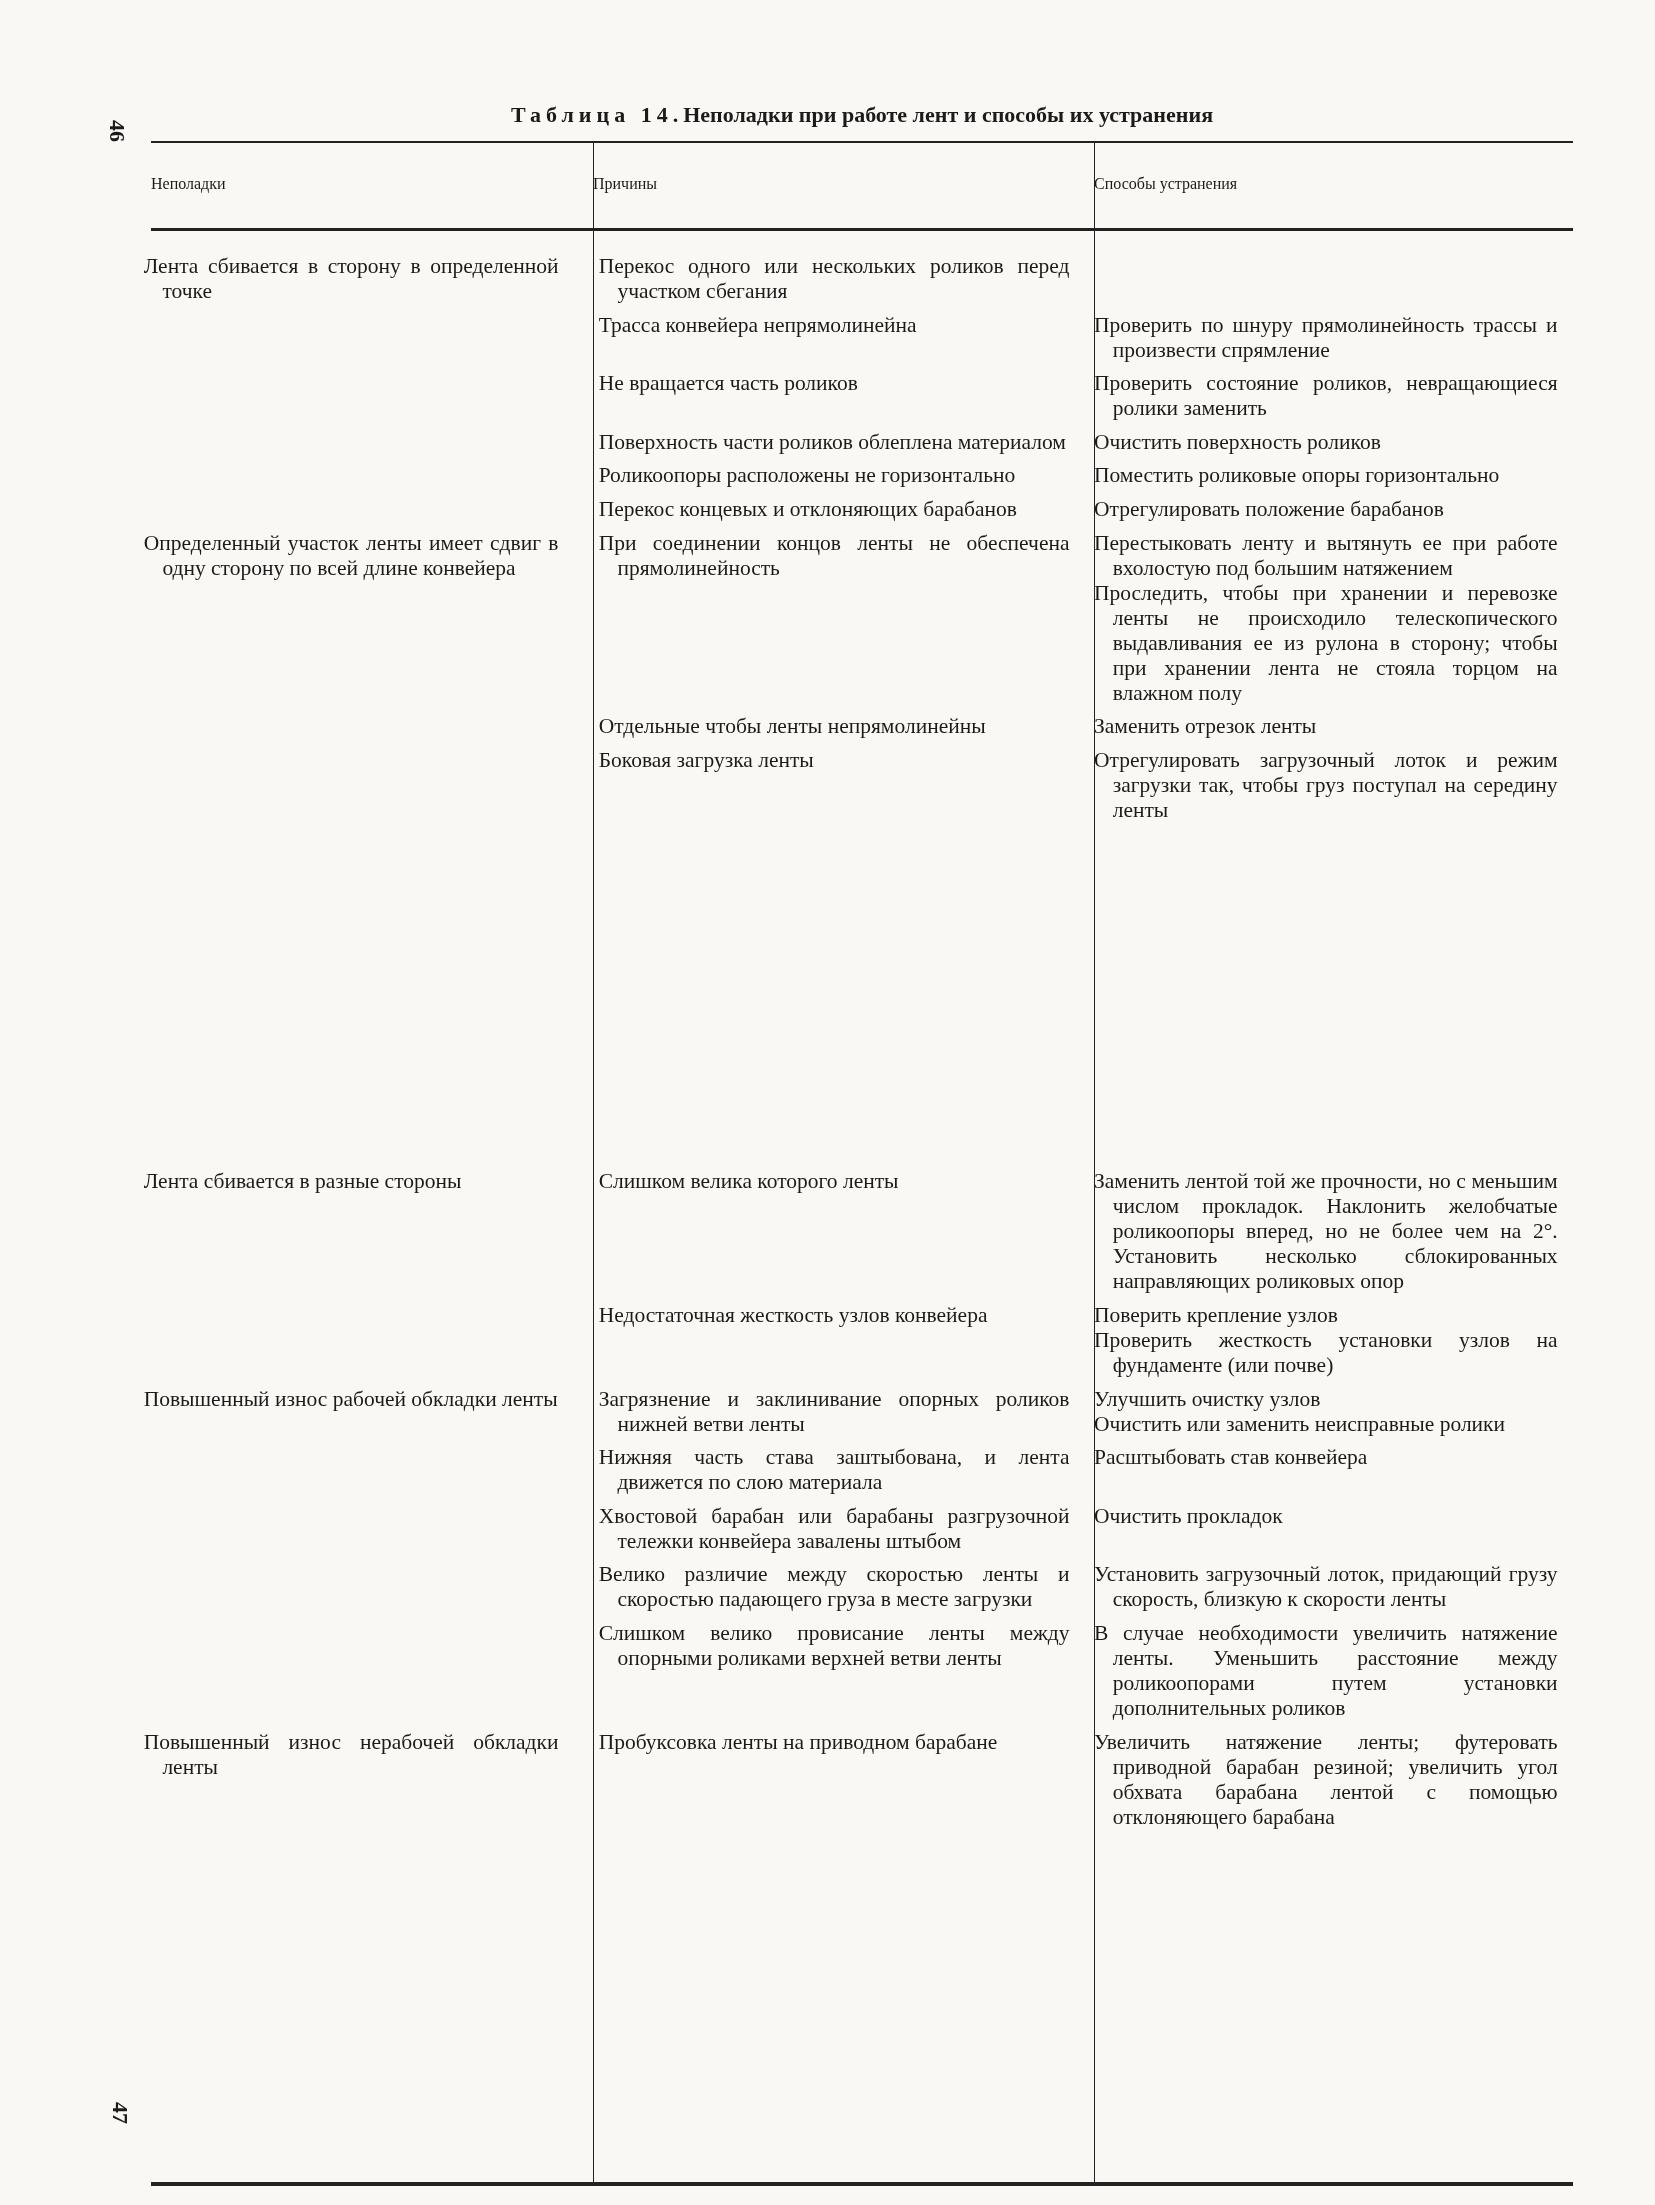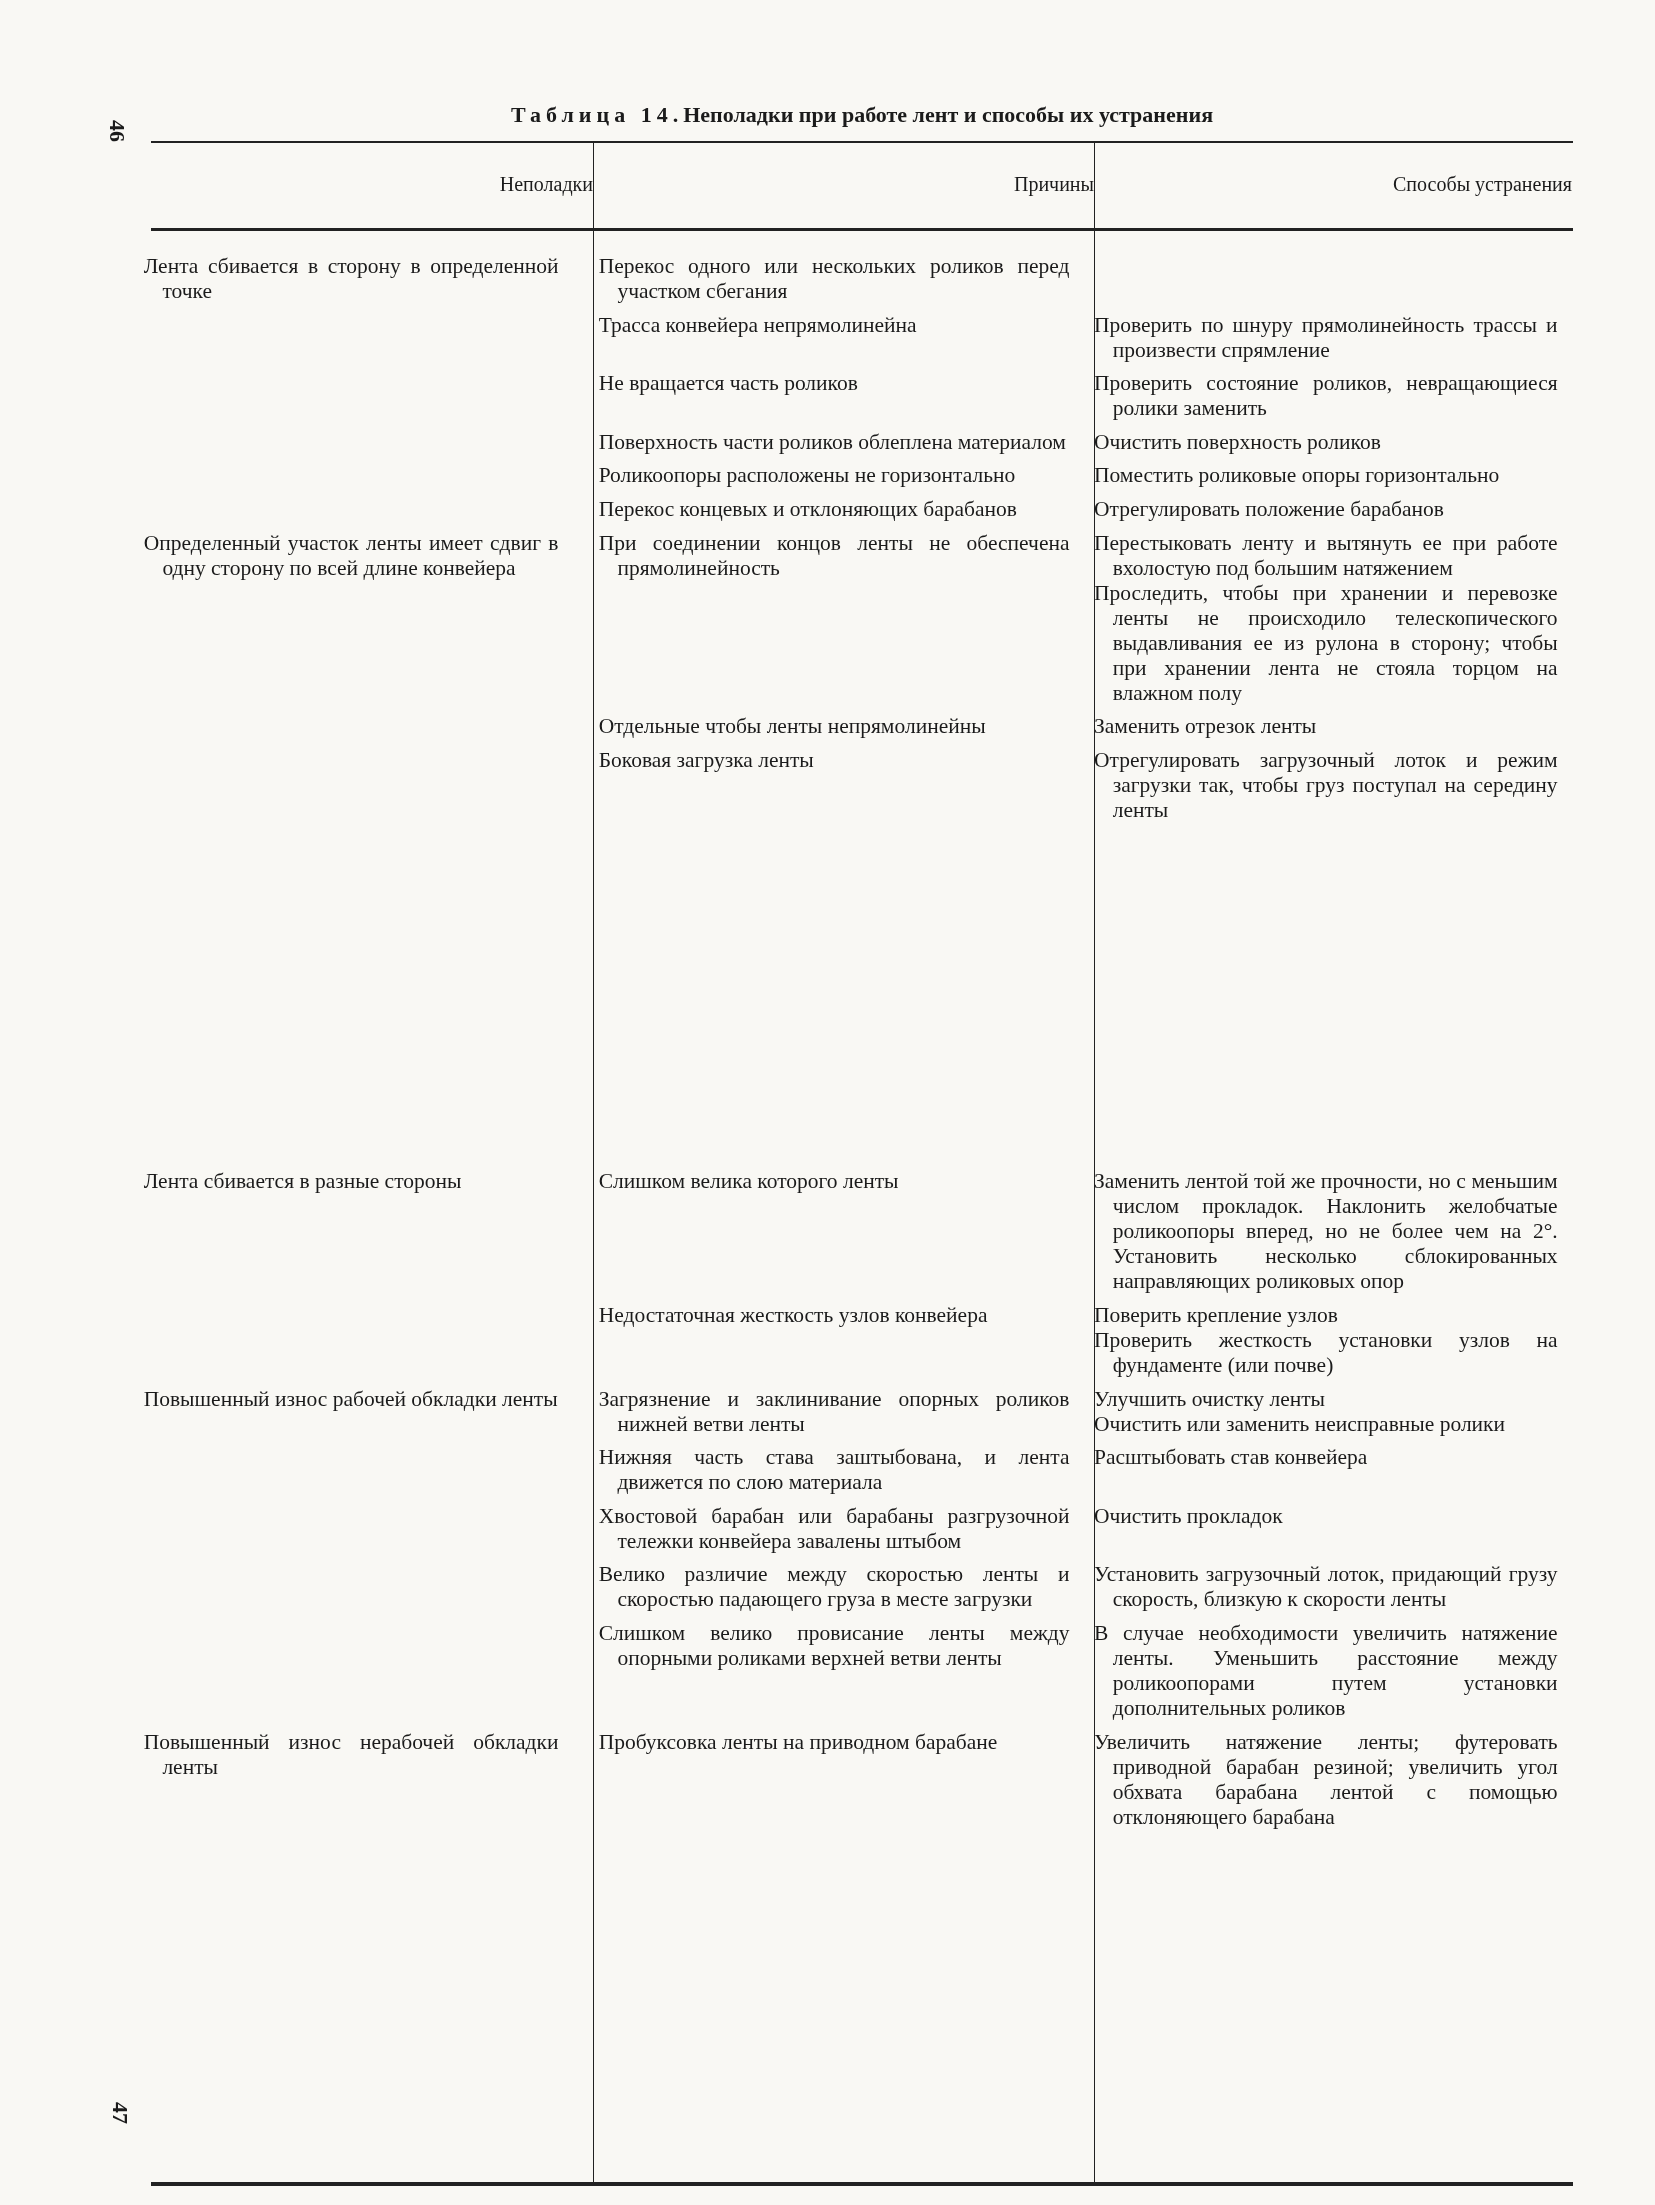--- a/index.html
+++ b/index.html
@@ -63,22 +63,22 @@
     position: absolute;
     top: 141px;
     left: 151px;
     width: 1422px;
     height: 86px;
     display: grid;
     grid-template-columns: 442px 501px 478px;
     align-items: center;
   }
   .thead .th {
-    text-align: right;
-    font-size: 20px;
+    text-align: left;
+    font-size: 16px;
   }
 
   .tbody {
     position: absolute;
     top: 254px;
     left: 138px;
     width: 1422px;
   }
   .trow {
     display: grid;
@@ -271,21 +271,21 @@
     </div>
 
     <div class="trow">
       <div class="cell c1">
           <p>Повышенный износ рабочей обкладки ленты</p>
         </div>
       <div class="cell c2">
           <p>Загрязнение и заклинивание опорных роликов нижней ветви ленты</p>
         </div>
       <div class="cell c3">
-          <p>Улучшить очистку ленты</p>
+          <p>Улучшить очистку узлов</p>
           <p>Очистить или заменить неисправные ролики</p>
         </div>
     </div>
 
     <div class="trow">
       <div class="cell c1">
           <p></p>
         </div>
       <div class="cell c2">
           <p>Нижняя часть става заштыбована, и лента движется по слою материала</p>

